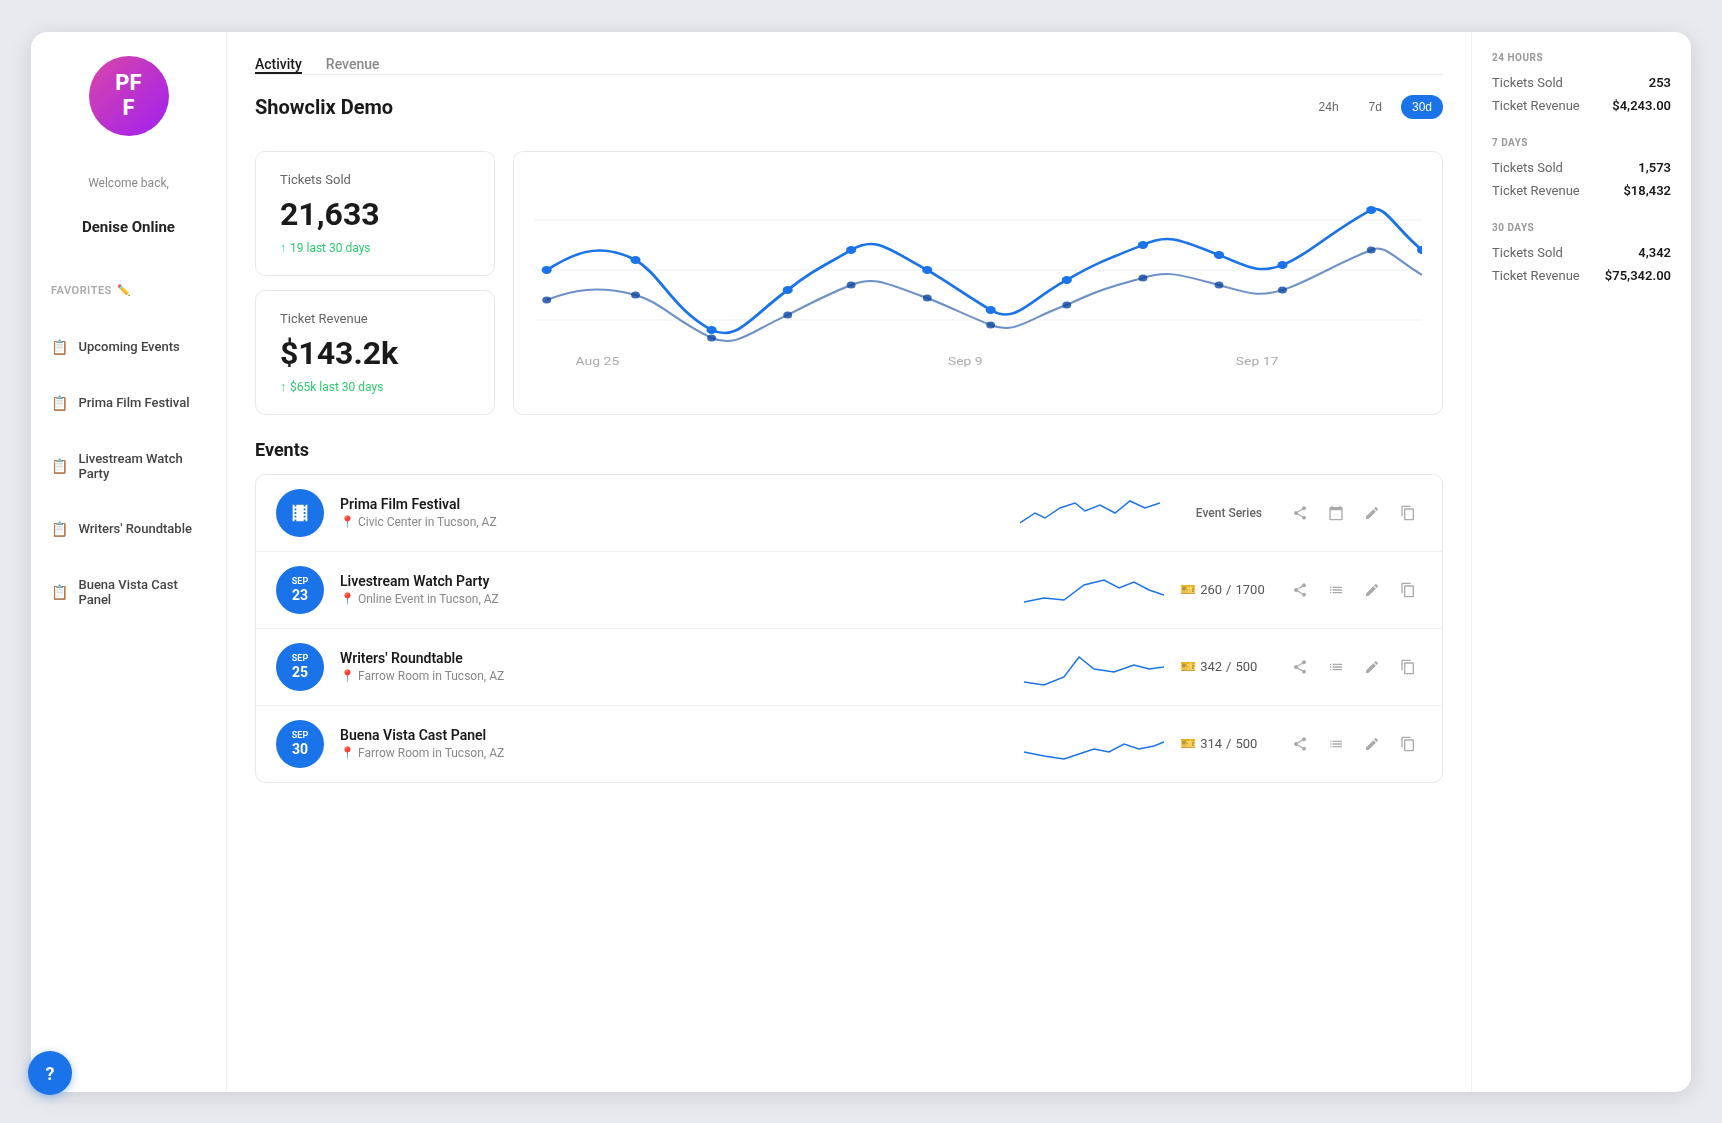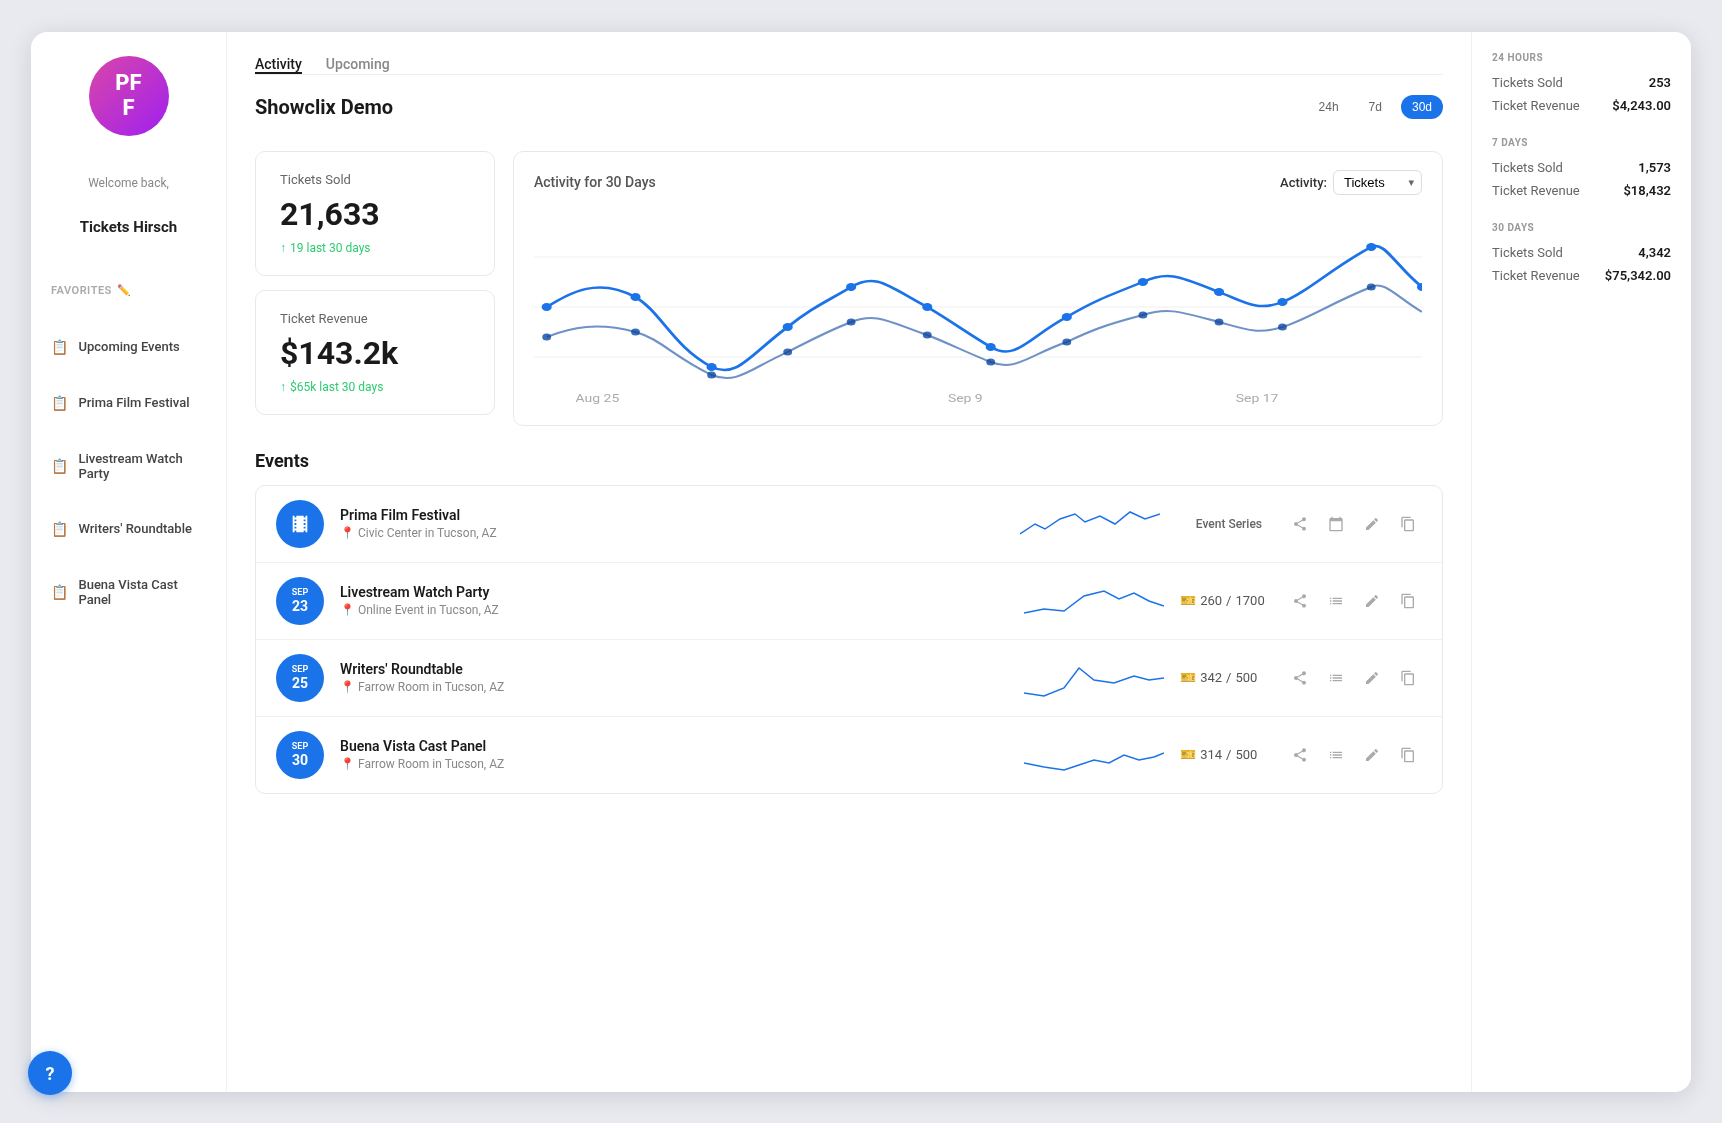--- a/index.html
+++ b/index.html
@@ -400,21 +400,21 @@
     }
   </style>
 </head>
 <body>
 
 <div class="app-container">
 
   <div class="sidebar">
     <div class="logo-circle">PF<br>F</div>
     <div class="welcome-text">Welcome back,</div>
-    <div class="user-name">Tickets Hirsch</div>
+    <div class="user-name">Denise Online</div>
     <div class="favorites-label">
       <span>FAVORITES</span>
       <span class="edit-icon">✏️</span>
     </div>
     <div class="nav-item">
       <span class="nav-icon">📋</span>
       <span>Upcoming Events</span>
     </div>
     <div class="nav-item">
       <span class="nav-icon">📋</span>
@@ -431,21 +431,21 @@
     <div class="nav-item">
       <span class="nav-icon">📋</span>
       <span>Buena Vista Cast Panel</span>
     </div>
   </div>
 
   <div class="main-content">
 
     <div class="tabs">
       <div class="tab active">Activity</div>
-      <div class="tab">Upcoming</div>
+      <div class="tab">Revenue</div>
     </div>
 
     <div class="content-header">
       <div class="page-title">Showclix Demo</div>
       <div class="time-filters">
         <button class="time-btn">24h</button>
         <button class="time-btn">7d</button>
         <button class="time-btn active">30d</button>
       </div>
     </div>
@@ -464,32 +464,20 @@
           <div class="stat-card-label">Ticket Revenue</div>
           <div class="stat-card-value">$143.2k</div>
           <div class="stat-card-change">
             <span>↑</span>
             <span>$65k last 30 days</span>
           </div>
         </div>
       </div>
 
       <div class="chart-card">
-        <div class="chart-header">
-          <div class="chart-title">Activity for 30 Days</div>
-          <div class="activity-select">
-            <span>Activity:</span>
-            <div class="select-wrapper">
-              <select>
-                <option>Tickets</option>
-                <option>Revenue</option>
-              </select>
-            </div>
-          </div>
-        </div>
         <div class="chart-area">
           <svg width="100%" height="100%" viewBox="0 0 700 200" preserveAspectRatio="none">
 
             <line x1="0" y1="50" x2="700" y2="50" stroke="#f0f0f0" stroke-width="1"></line>
             <line x1="0" y1="100" x2="700" y2="100" stroke="#f0f0f0" stroke-width="1"></line>
             <line x1="0" y1="150" x2="700" y2="150" stroke="#f0f0f0" stroke-width="1"></line>
 
             <path d="M10,100 C30,85 50,70 80,90 C100,105 110,140 140,160 C160,172 170,148 200,120 C220,100 230,95 250,80 C270,65 280,80 310,100 C330,115 340,125 360,140 C380,155 390,130 420,110 C440,95 450,90 480,75 C500,63 510,70 540,85 C560,95 570,105 590,95 C610,85 630,60 660,40 C670,33 680,60 700,80" stroke="#1a73e8" stroke-width="2.5" fill="none"></path>
 
             <path d="M10,130 C30,120 50,115 80,125 C100,132 110,150 140,168 C160,178 170,162 200,145 C220,132 230,125 250,115 C270,105 280,115 310,128 C330,138 340,145 360,155 C380,165 390,148 420,135 C440,123 450,118 480,108 C500,100 510,105 540,115 C560,122 570,128 590,120 C610,112 630,95 660,80 C670,73 680,90 700,105" stroke="#0d47a1" stroke-width="2" fill="none" opacity="0.6"></path>

